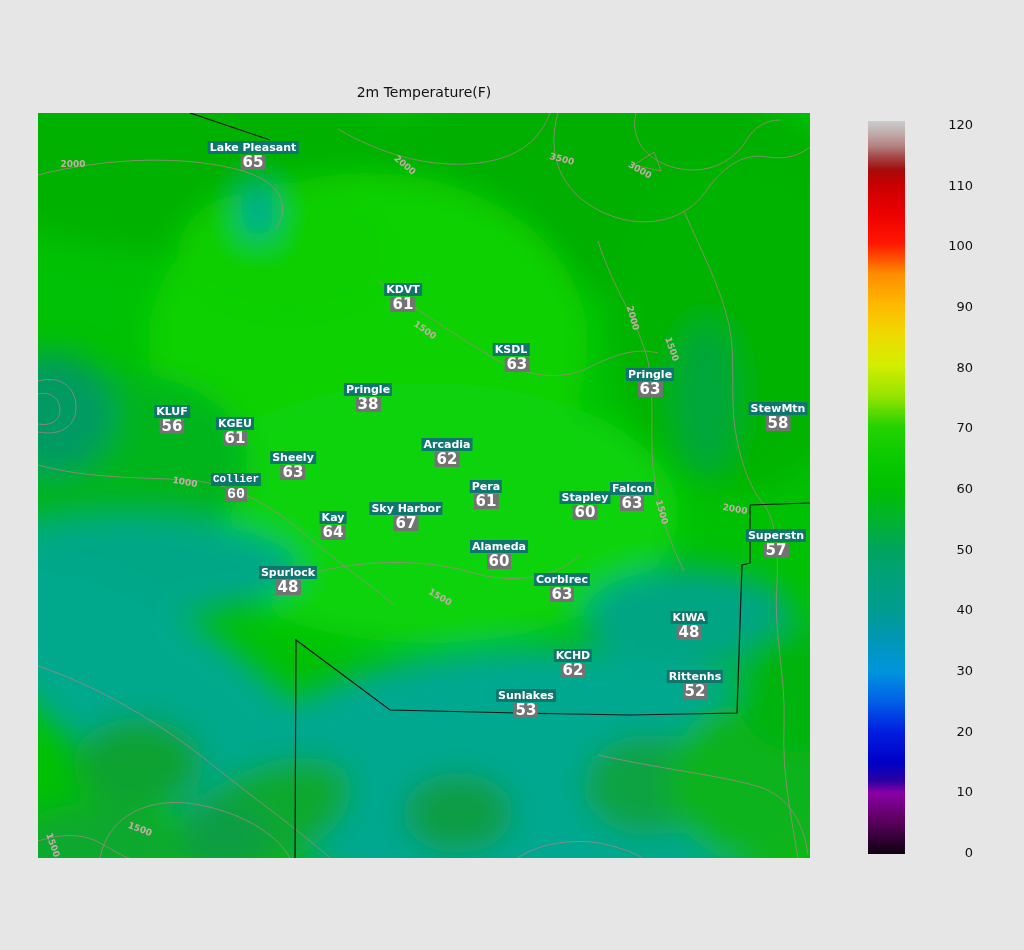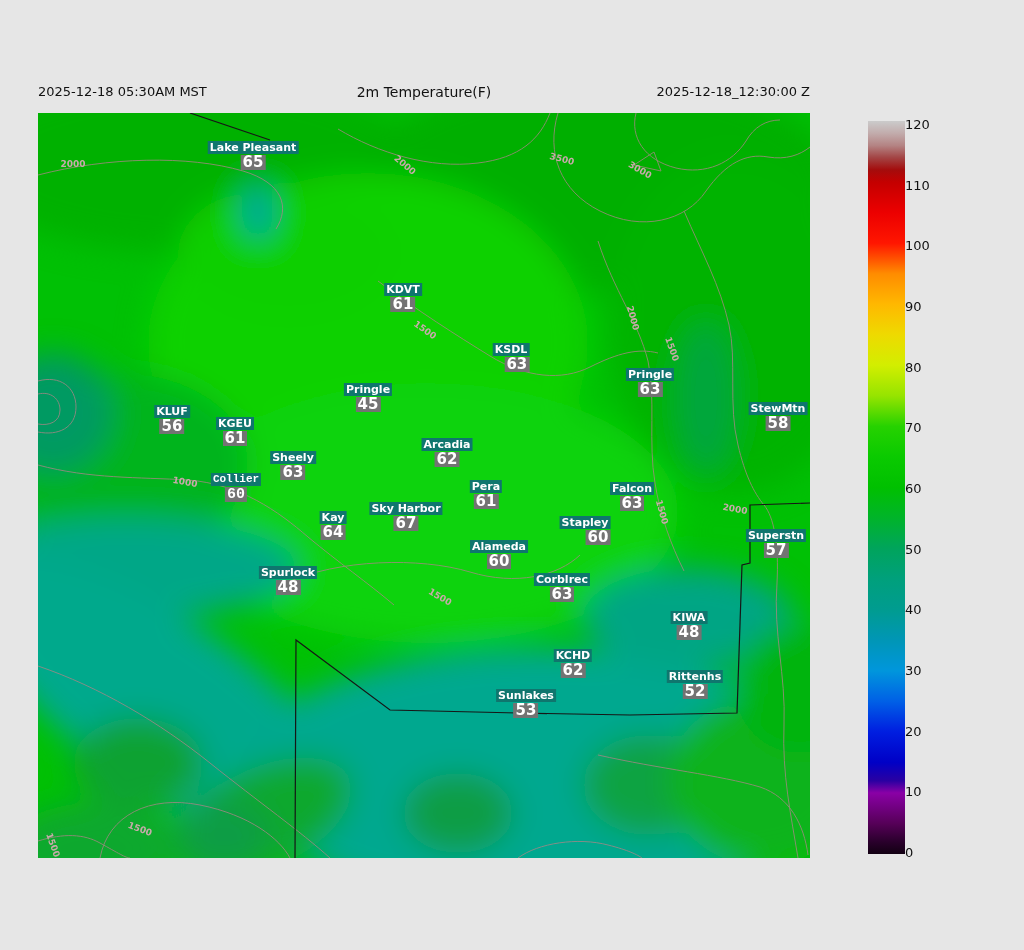--- a/index.html
+++ b/index.html
@@ -9,30 +9,28 @@
   #hdr-title{text-align:center;font-size:14px;}
   #hdr-right{text-align:right;}
   #map{position:absolute;left:38px;top:113px;width:772px;height:745px;overflow:hidden;background:#00c105;}
   #map svg{position:absolute;left:0;top:0;}
   .station{position:absolute;transform:translateX(-50%);text-align:center;line-height:1;white-space:nowrap;z-index:5;}
   .st-name{display:inline-block;background:#0f766e;color:#fff;font-weight:bold;font-size:11px;padding:1px 2px;}
   .st-val{display:inline-block;background:#737373;color:#fff;font-weight:bold;font-size:15px;padding:0 2px;margin-top:1px;}
   .ctl{position:absolute;font-size:9px;font-weight:bold;color:#c9abab;transform:translate(-50%,-50%);z-index:2;white-space:nowrap;}
   #cbar{position:absolute;left:868px;top:121px;width:37px;height:733px;}
   #cbar-ticks{position:absolute;left:905px;top:0;width:120px;height:950px;}
-  .cbtick{position:absolute;left:0;width:68px;height:16px;line-height:16px;text-align:left;font-size:13px;color:#111;}
+  .cbtick{position:absolute;left:0;width:68px;height:16px;line-height:16px;text-align:right;font-size:13px;color:#111;}
 </style>
 </head>
 <body>
 
 <div id="page">
 
-  <div class="hdr" id="hdr-left">2025-12-18 05:30AM MST</div>
   <div class="hdr" id="hdr-title">2m Temperature(F)</div>
-  <div class="hdr" id="hdr-right">2025-12-18_12:30:00 Z</div>
 
   <div id="map">
     <svg width="772" height="745" viewBox="0 0 772 745">
       <defs>
         <filter id="soft" x="-20%" y="-20%" width="140%" height="140%">
           <feGaussianBlur stdDeviation="15"></feGaussianBlur>
         </filter>
       </defs>
       <rect x="0" y="0" width="772" height="745" fill="#00c105"></rect>
       <g filter="url(#soft)">
@@ -100,28 +98,28 @@
         <div class="ctl" style="left: 15px; top: 732px; transform: translate(-50%, -50%) rotate(70deg);">1500</div>
       </div>
     <div id="stations">
         <div class="station" style="left: 215px; top: 25px;"><span class="st-name">Lake Pleasant</span><br><span class="st-val">65</span></div>
         <div class="station" style="left: 365px; top: 167px;"><span class="st-name">KDVT</span><br><span class="st-val">61</span></div>
         <div class="station" style="left: 473px; top: 227px; text-align: right;"><span class="st-name">KSDL</span><br><span class="st-val">63</span></div>
         <div class="station" style="left: 612px; top: 252px;"><span class="st-name">Pringle</span><br><span class="st-val">63</span></div>
         <div class="station" style="left: 740px; top: 286px;"><span class="st-name">StewMtn</span><br><span class="st-val">58</span></div>
         <div class="station" style="left: 134px; top: 289px;"><span class="st-name">KLUF</span><br><span class="st-val">56</span></div>
         <div class="station" style="left: 197px; top: 301px;"><span class="st-name">KGEU</span><br><span class="st-val">61</span></div>
-        <div class="station" style="left: 330px; top: 267px;"><span class="st-name">Pringle</span><br><span class="st-val">45</span></div>
+        <div class="station" style="left: 330px; top: 267px;"><span class="st-name">Pringle</span><br><span class="st-val">38</span></div>
         <div class="station" style="left: 255px; top: 335px;"><span class="st-name">Sheely</span><br><span class="st-val">63</span></div>
         <div class="station" style="left: 198px; top: 357px; font-family: Liberation Mono, monospace;"><span class="st-name">Collier</span><br><span class="st-val">60</span></div>
         <div class="station" style="left: 409px; top: 322px;"><span class="st-name">Arcadia</span><br><span class="st-val">62</span></div>
         <div class="station" style="left: 448px; top: 364px;"><span class="st-name">Pera</span><br><span class="st-val">61</span></div>
         <div class="station" style="left: 295px; top: 395px;"><span class="st-name">Kay</span><br><span class="st-val">64</span></div>
         <div class="station" style="left: 368px; top: 386px;"><span class="st-name">Sky Harbor</span><br><span class="st-val">67</span></div>
-        <div class="station" style="left: 547px; top: 400px; text-align: right;"><span class="st-name">Stapley</span><br><span class="st-val">60</span></div>
+        <div class="station" style="left: 547px; top: 375px;"><span class="st-name">Stapley</span><br><span class="st-val">60</span></div>
         <div class="station" style="left: 594px; top: 366px;"><span class="st-name">Falcon</span><br><span class="st-val">63</span></div>
         <div class="station" style="left: 738px; top: 413px;"><span class="st-name">Superstn</span><br><span class="st-val">57</span></div>
         <div class="station" style="left: 461px; top: 424px;"><span class="st-name">Alameda</span><br><span class="st-val">60</span></div>
         <div class="station" style="left: 250px; top: 450px;"><span class="st-name">Spurlock</span><br><span class="st-val">48</span></div>
         <div class="station" style="left: 524px; top: 457px;"><span class="st-name">Corblrec</span><br><span class="st-val">63</span></div>
         <div class="station" style="left: 651px; top: 495px;"><span class="st-name">KIWA</span><br><span class="st-val">48</span></div>
         <div class="station" style="left: 535px; top: 533px;"><span class="st-name">KCHD</span><br><span class="st-val">62</span></div>
         <div class="station" style="left: 657px; top: 554px;"><span class="st-name">Rittenhs</span><br><span class="st-val">52</span></div>
         <div class="station" style="left: 488px; top: 573px;"><span class="st-name">Sunlakes</span><br><span class="st-val">53</span></div>
       </div>

